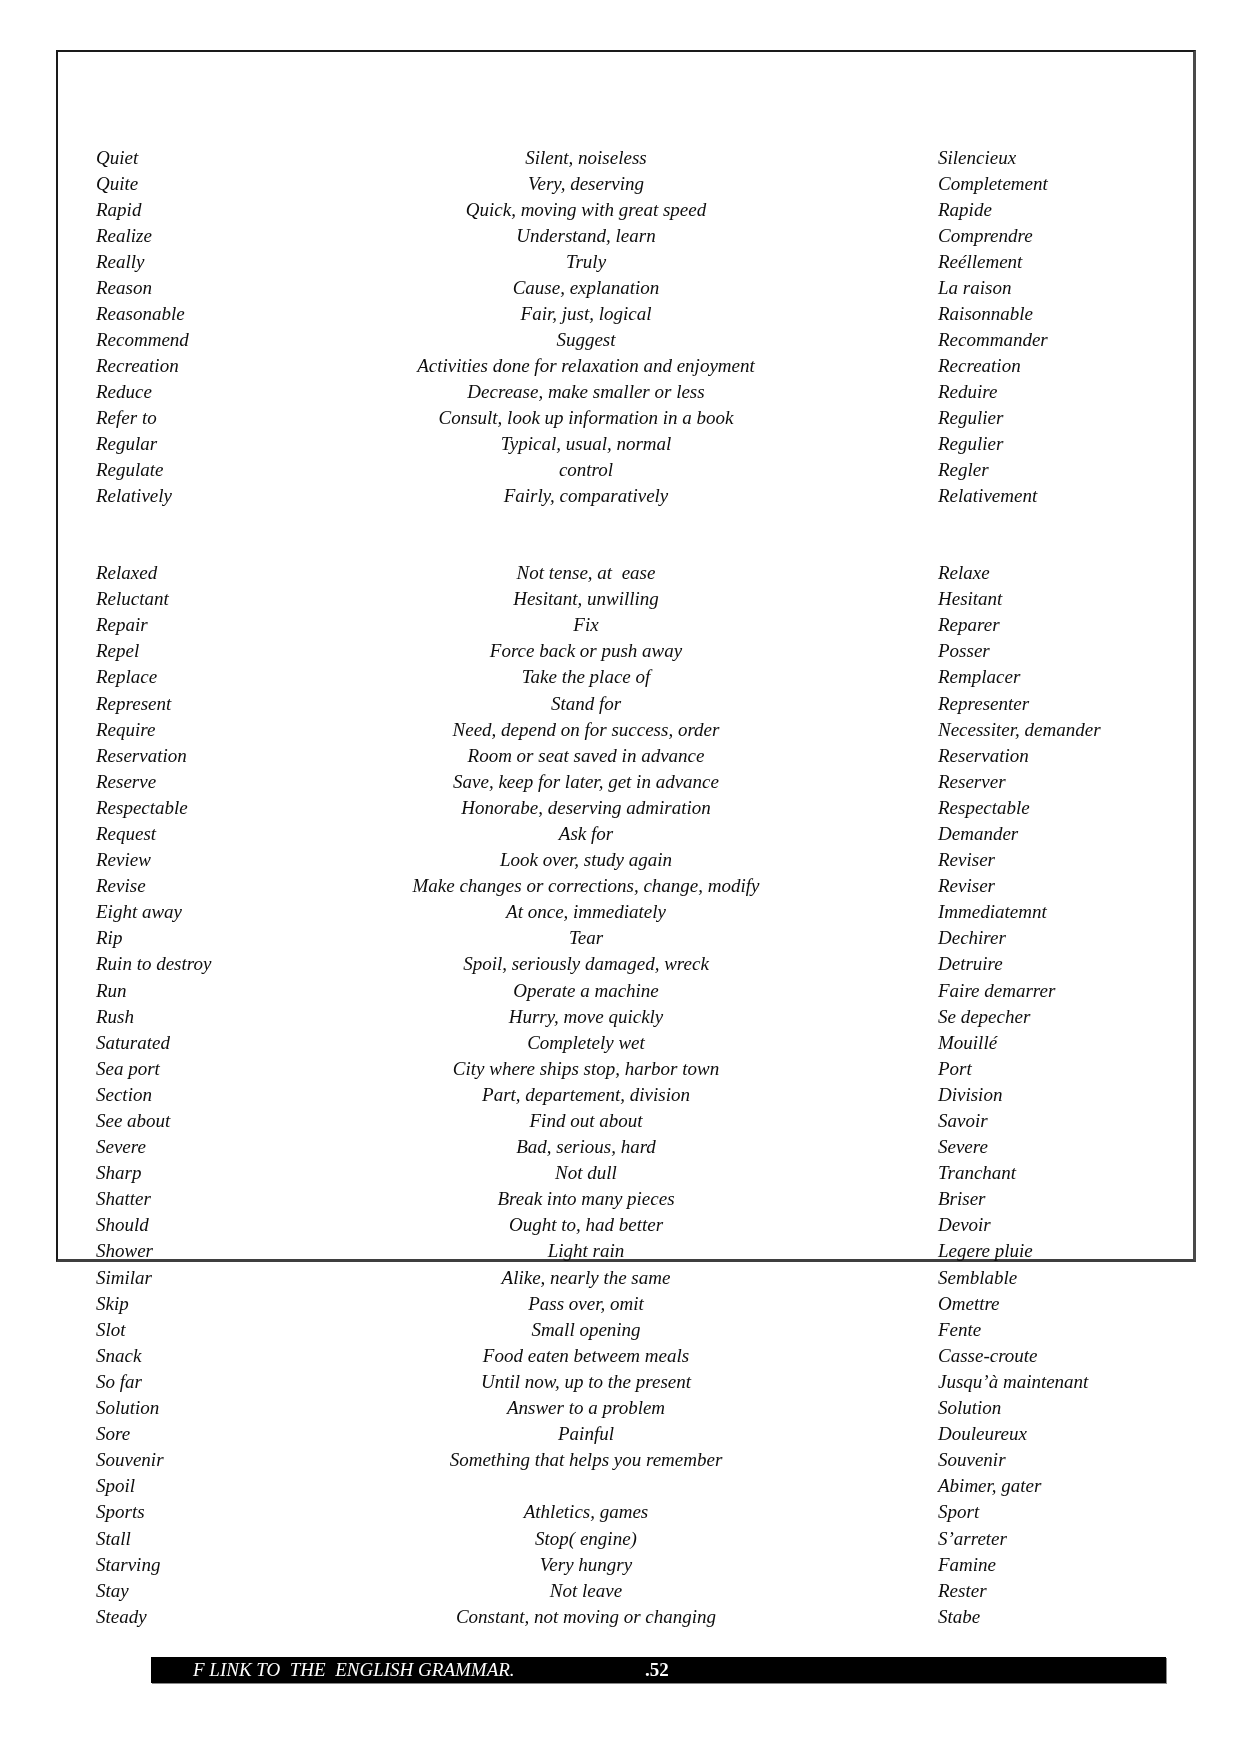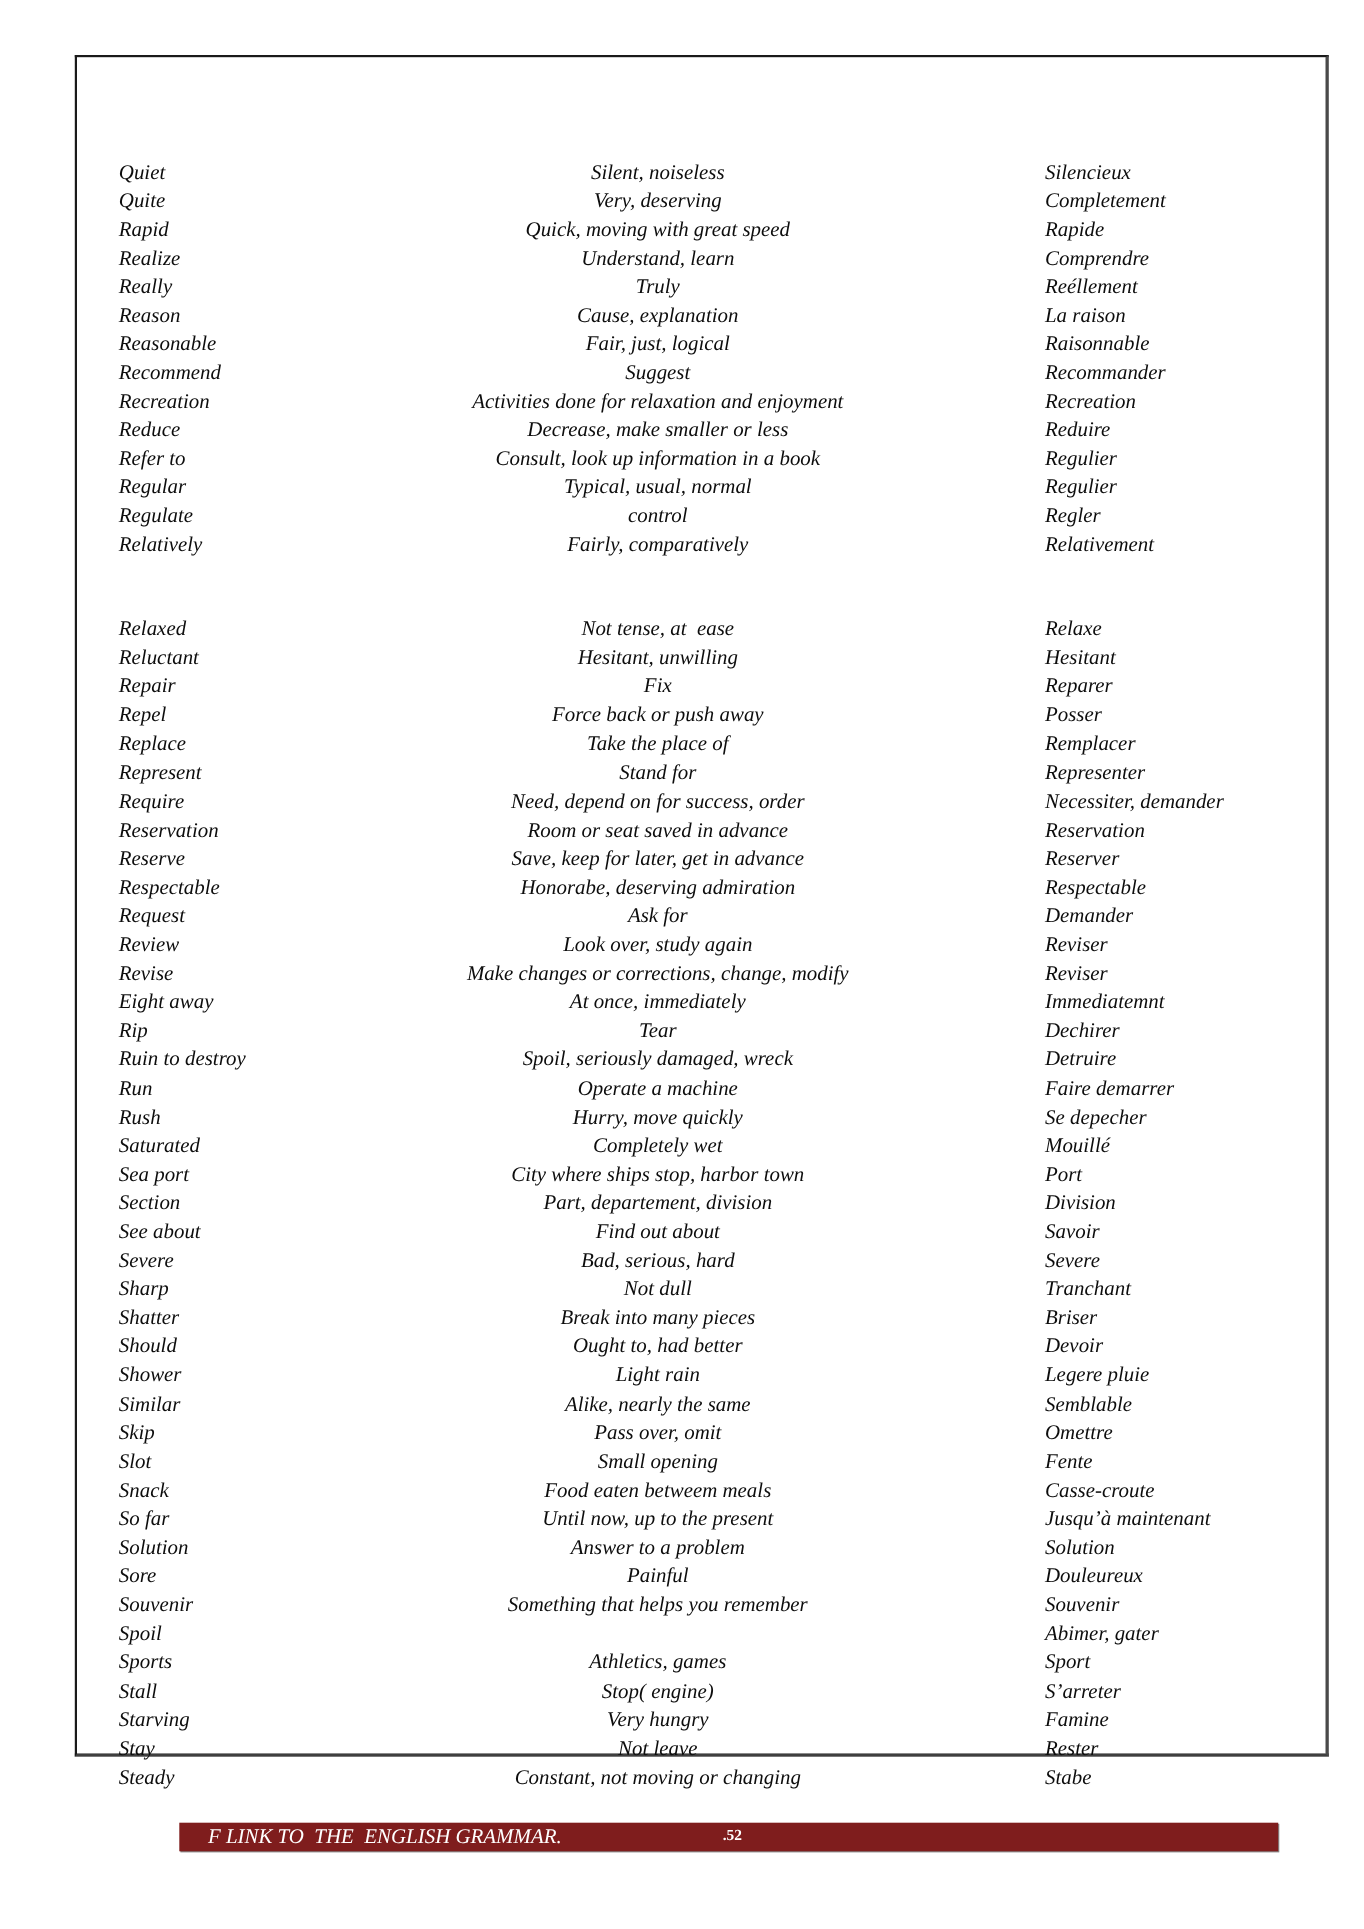--- a/index.html
+++ b/index.html
@@ -2,21 +2,21 @@
 <html><head>
 <meta charset="utf-8">
 <style>
   html,body{margin:0;padding:0;}
   body{
     width:1240px;height:1754px;position:relative;background:#ffffff;
     font-family:"Liberation Serif","DejaVu Serif",serif;
     color:#111;overflow:hidden;
   }
   .frame{
-    position:absolute;left:68px;top:50px;width:1140px;height:1547px;
+    position:absolute;left:56px;top:50px;width:1140px;height:1212px;
     border-top:2px solid #1a1a1a;
     border-left:2px solid #1a1a1a;
     border-right:3px solid #4a4a4a;
     border-bottom:3px solid #3f3f3f;
     box-sizing:border-box;
     background:#ffffff;
   }
   .vocab-block{position:absolute;left:0;width:100%;}
   .vb1{top:92px;}
   .vb2{top:507px;}
@@ -24,28 +24,29 @@
   .vb2 .row{height:26.1px;}
   .row span{
     position:absolute;top:50%;transform:translateY(-50%);
     font-style:italic;font-size:19px;line-height:1;white-space:pre;color:#0d0d0d;
   }
   .c-en{left:38px;width:185px;}
   .c-def{left:228px;width:600px;text-align:center;}
   .c-fr{left:880px;width:250px;}
   .footer-bar{
     position:absolute;left:93px;top:1605px;width:999px;height:26px;
-    background:#7f1d1d;display:flex;align-items:center;
+    background:#000000;display:flex;align-items:center;
     box-shadow:1px 1px 0 #888;
+    padding-left:16px;
   }
   .footer-title{
     color:#ffffff;font-style:italic;font-size:19px;margin-left:26px;white-space:pre;
   }
   .footer-num{
-    color:#ffffff;font-weight:bold;font-size:14px;position:absolute;left:494px;top:50%;
+    color:#ffffff;font-weight:bold;font-size:19px;position:absolute;left:494px;top:50%;
     transform:translateY(-50%);
   }
 </style>
 </head>
 <body>
 
 <div class="frame">
   <section class="vocab-block vb1">
       <div class="row">
         <span class="c-en">Quiet</span>

